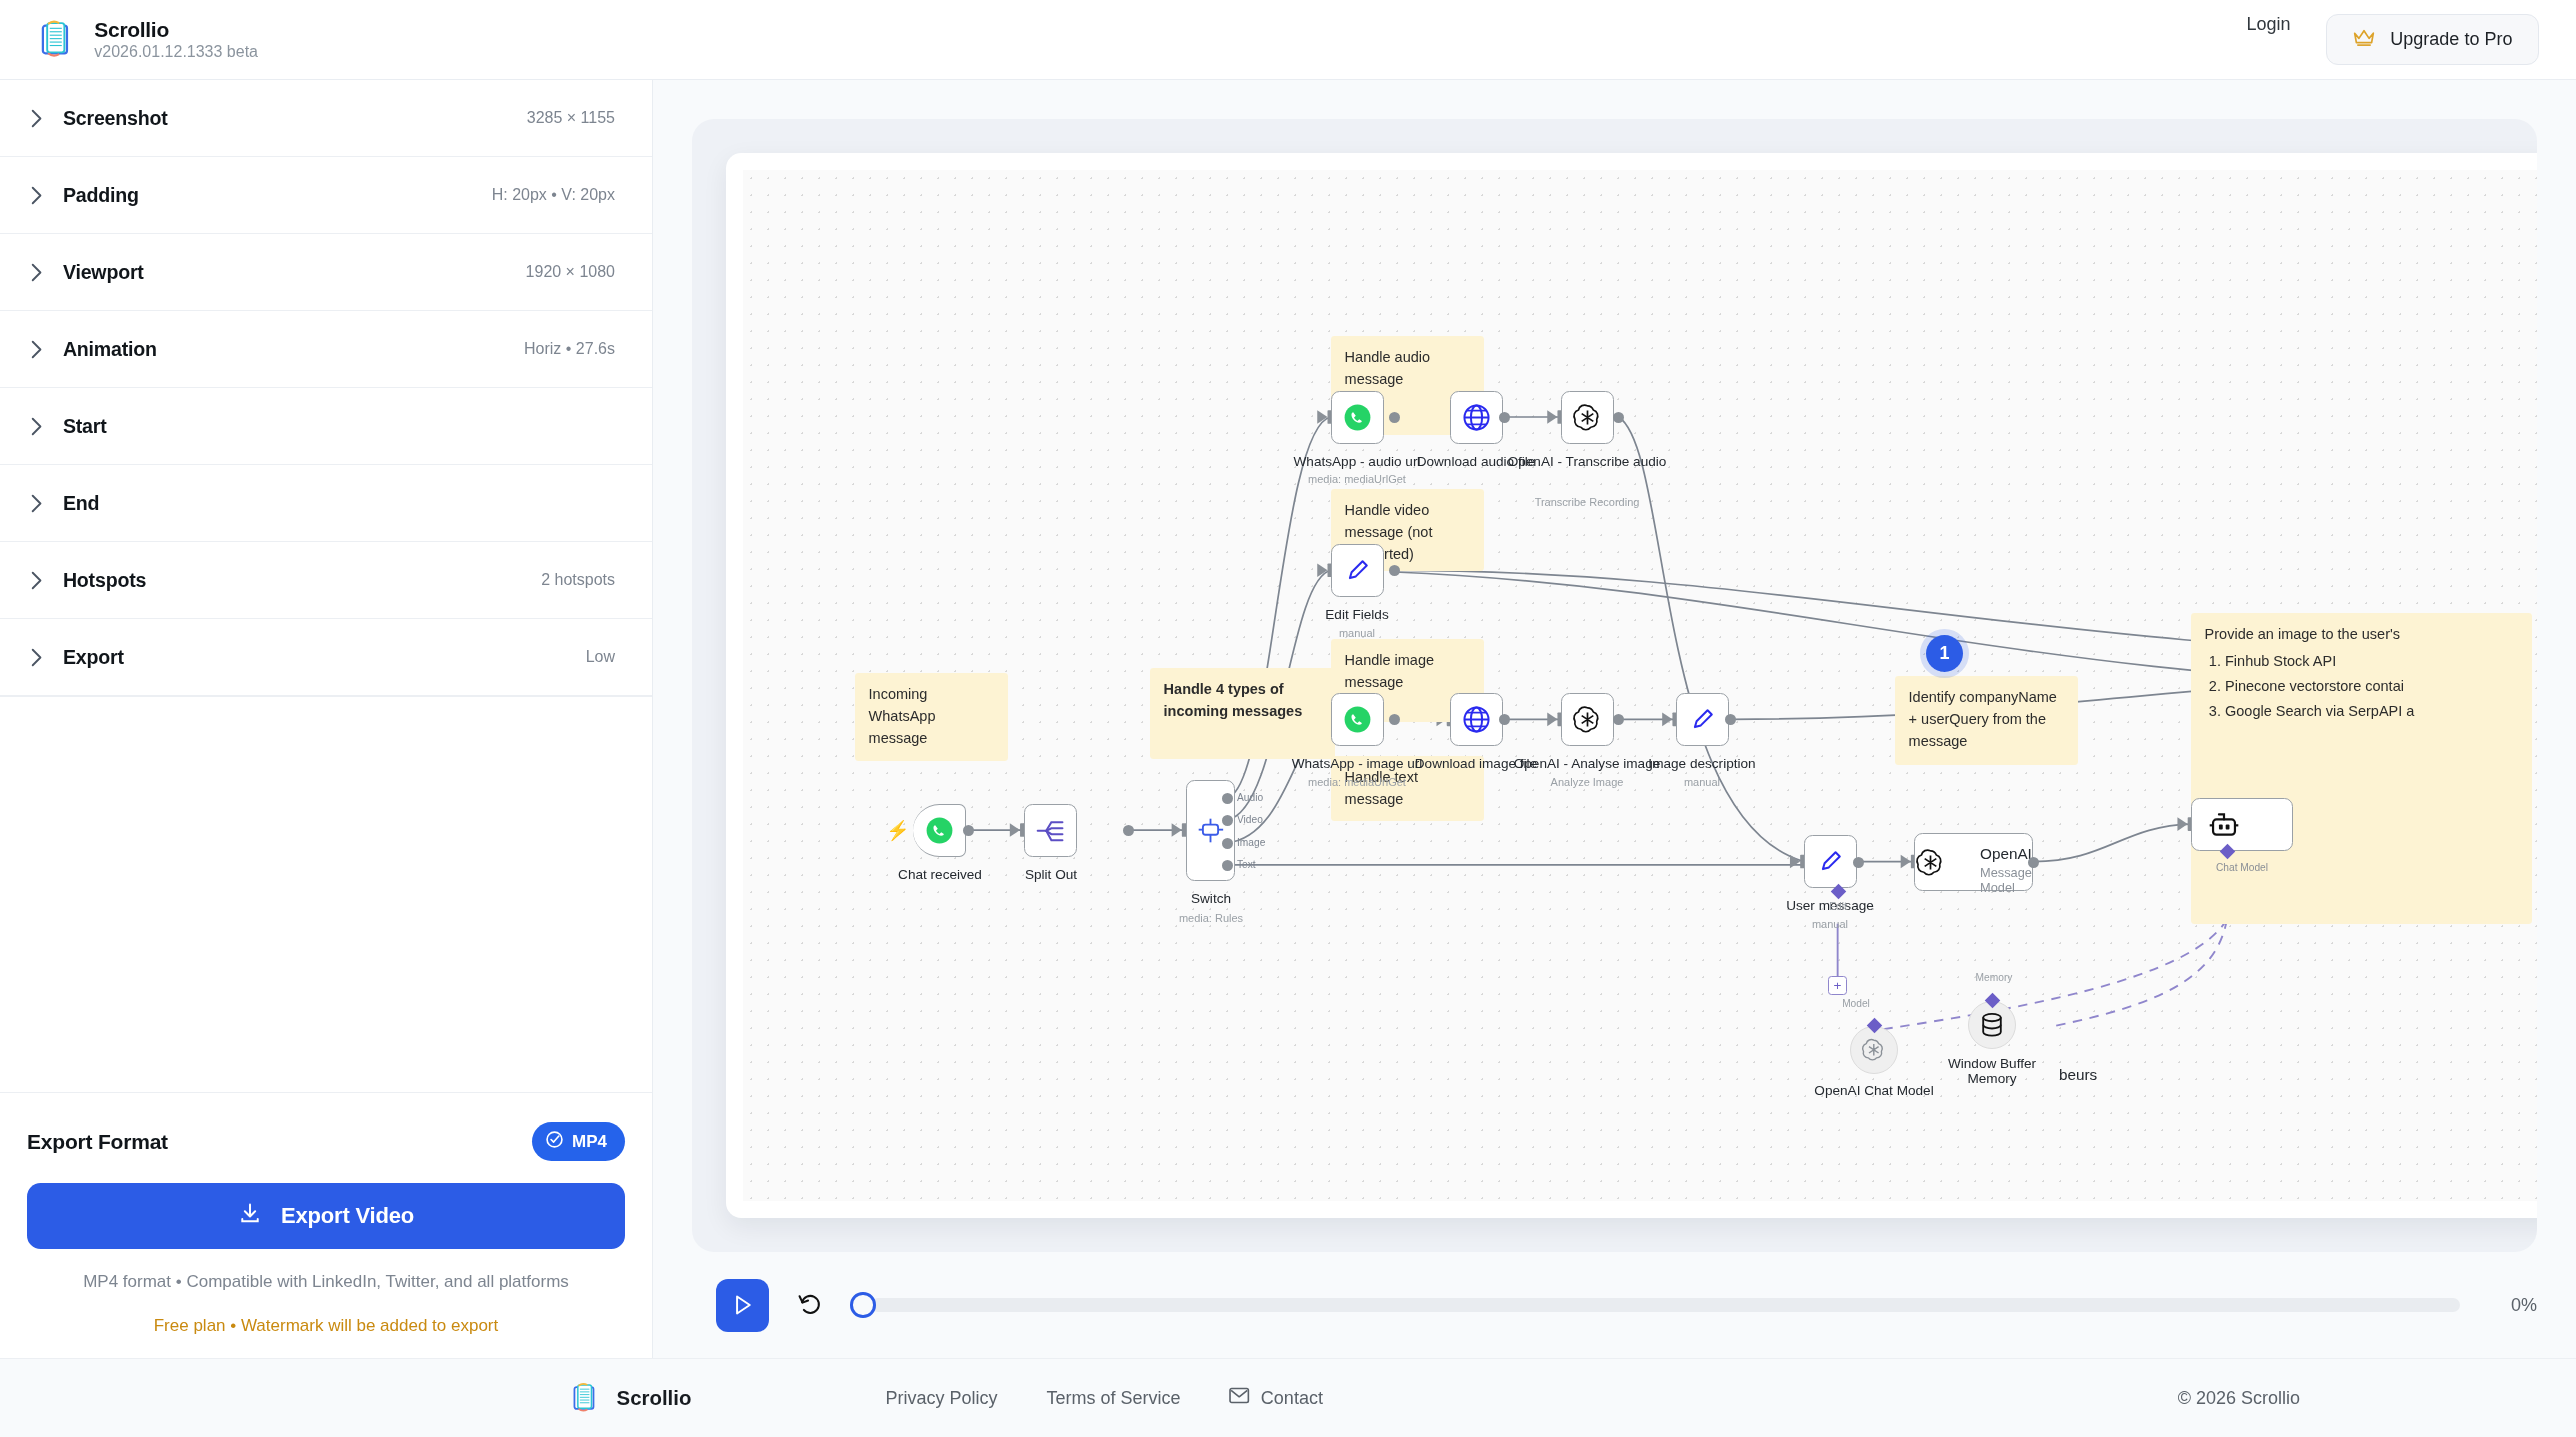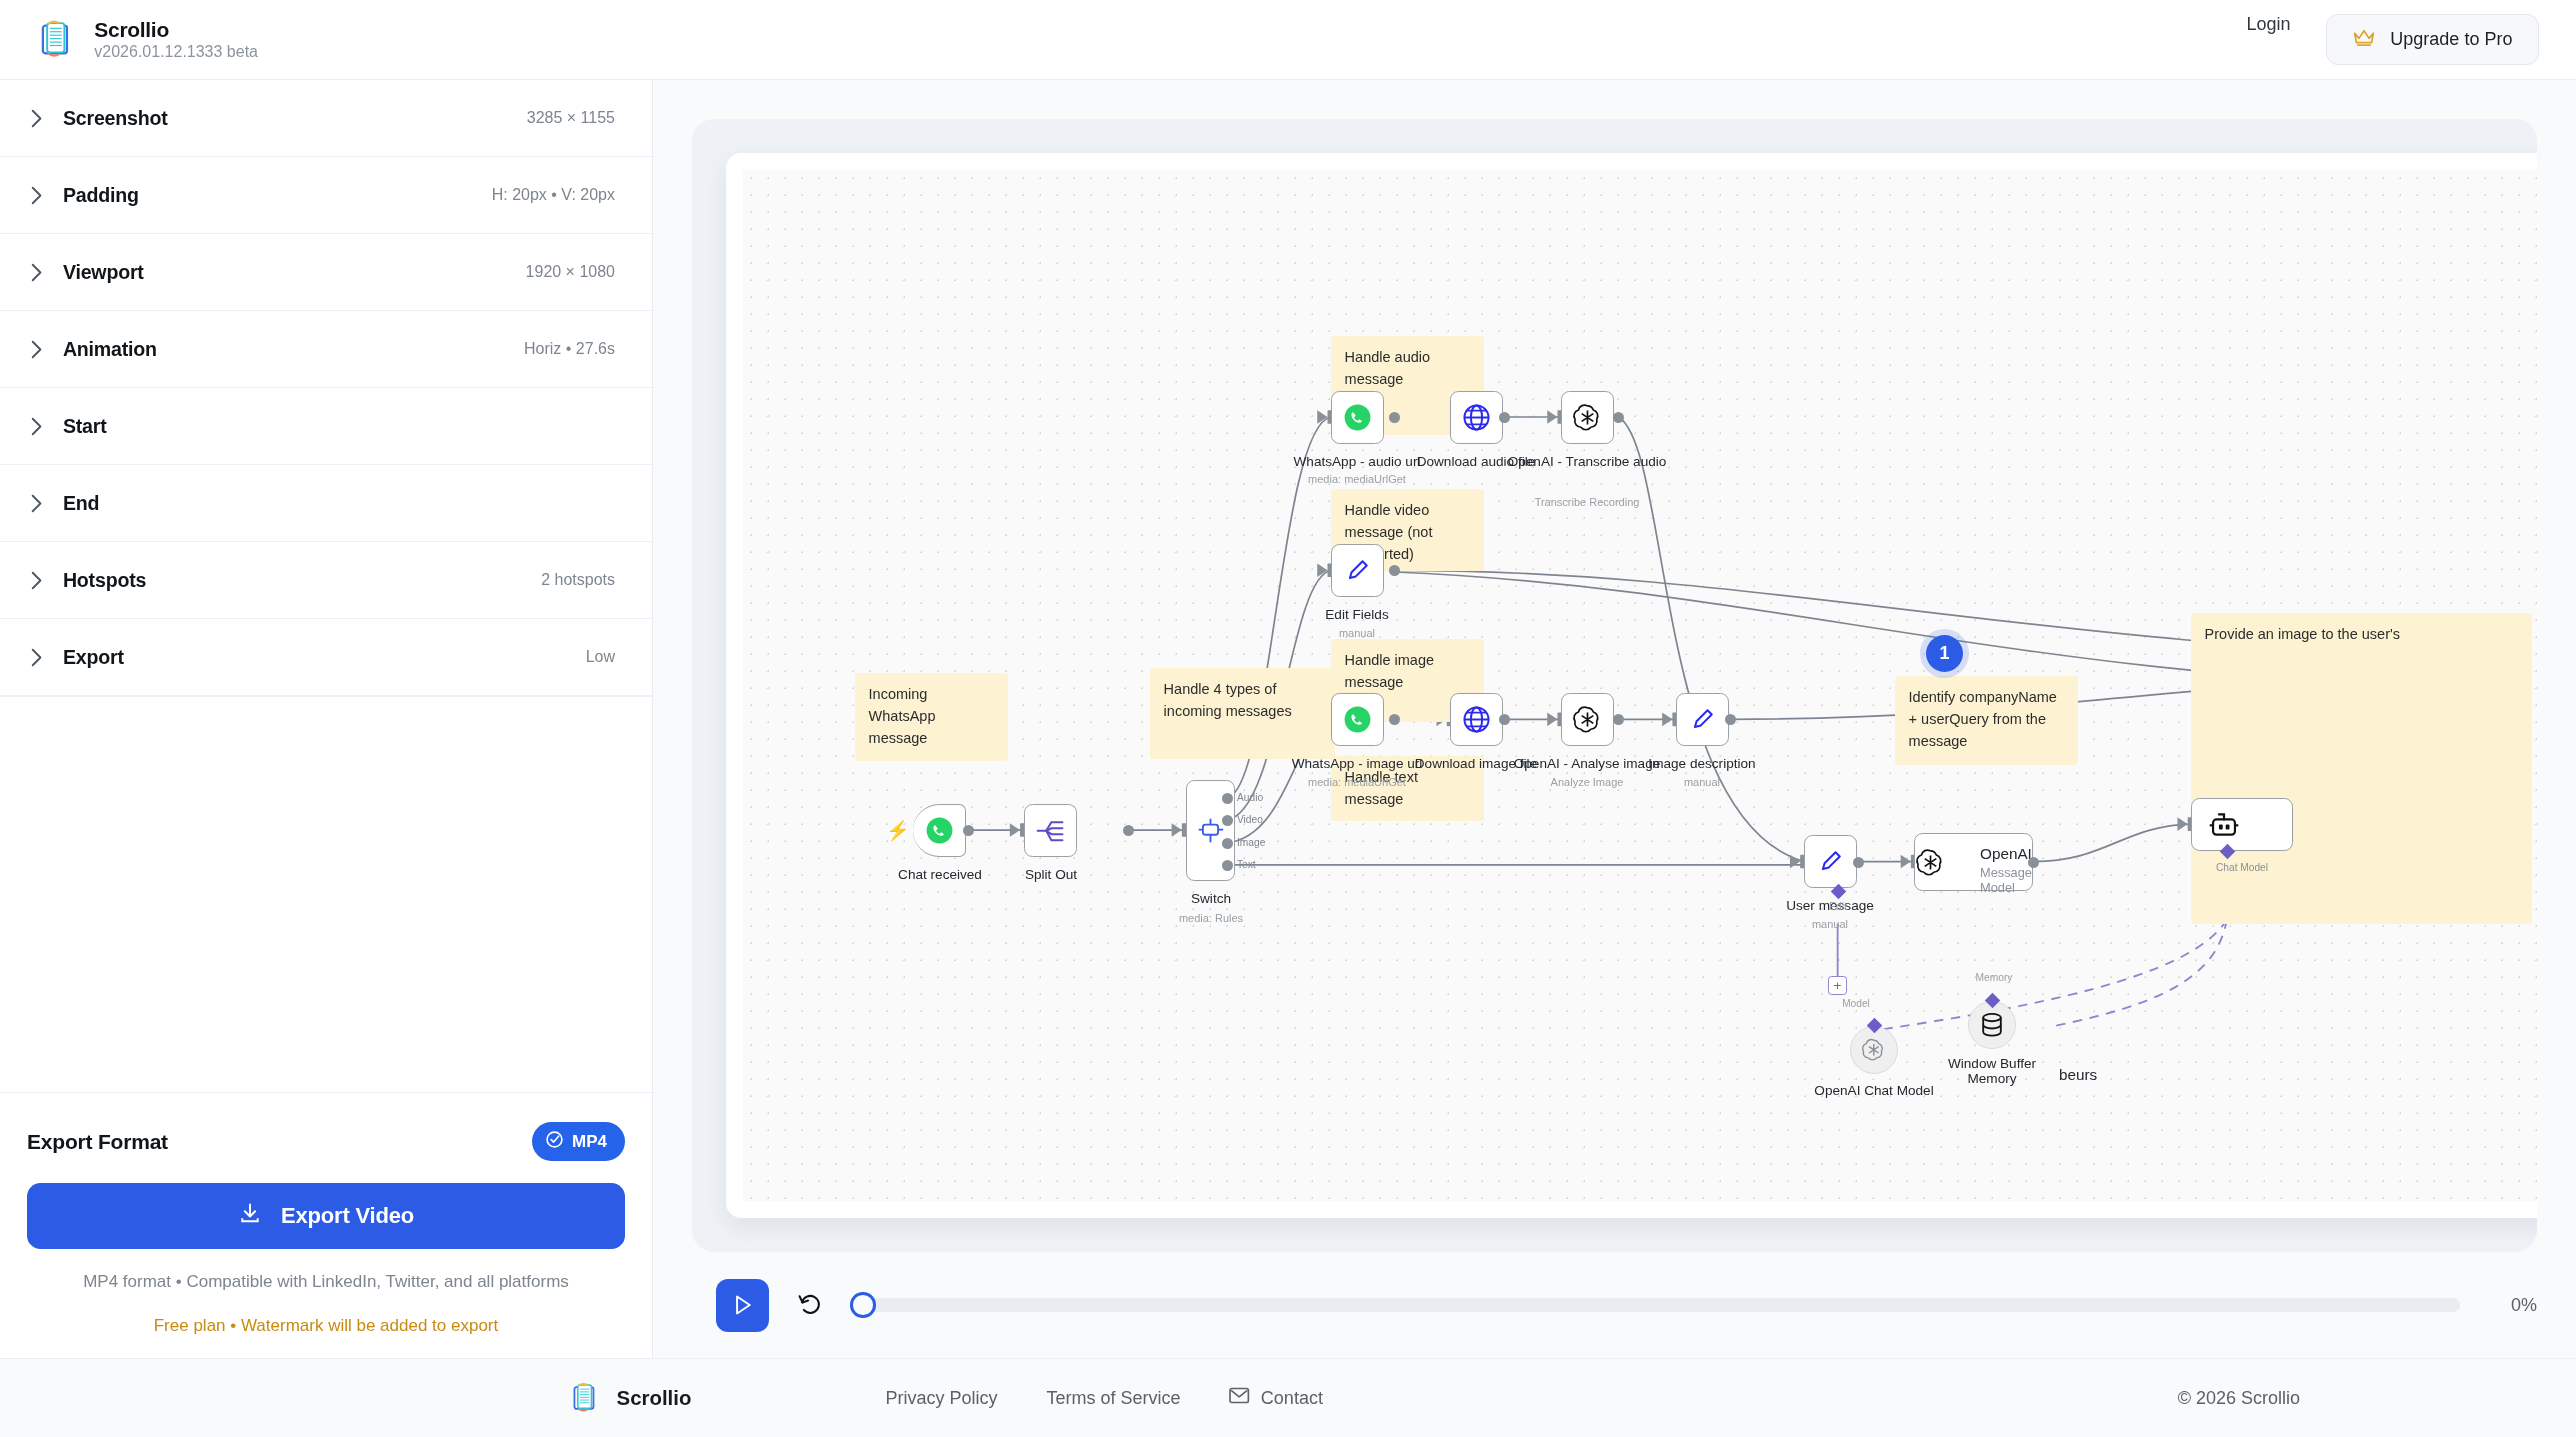--- a/index.html
+++ b/index.html
@@ -392,26 +392,31 @@
                   </g>
                   <g stroke="#8f86cc" stroke-width="2.2" fill="none">
                     <path d="M1285 885 L1285 950"></path>
                   </g>
                 </svg>
 
                 <div class="note" style="left:588px; top:166px; width:153px; height:99px;">Handle audio message</div>
                 <div class="note" style="left:588px; top:319px; width:153px; height:82px;">Handle video message (not supported)</div>
                 <div class="note" style="left:588px; top:469px; width:153px; height:83px;">Handle image message</div>
                 <div class="note" style="left:112px; top:503px; width:153px; height:88px;">Incoming WhatsApp message</div>
-                <div class="note" style="left:407px; top:498px; width:185px; height:91px;">Handle 4 types of incoming messages</div>
+                <div class="note" style="left:407px; top:498px; width:185px; height:91px;font-weight:bold;">Handle 4 types of incoming messages</div>
                 <div class="note" style="left:588px; top:586px; width:153px; height:65px;">Handle text message</div>
                 <div class="note" style="left:1152px; top:506px; width:183px; height:89px;">Identify companyName + userQuery from the message</div>
 
                 <div class="note" style="left:1448px; top:443px; width:341px; height:311px;">
                   <div>Provide an image to the user's</div>
+                  <ol>
+                    <li>Finhub Stock API</li>
+                    <li>Pinecone vectorstore contai</li>
+                    <li>Google Search via SerpAPI a</li>
+                  </ol>
                 </div>
 
                 <span class="bolt" style="left:143px; top:649px;">⚡</span>
                 <div class="node trigger" style="left:170px; top:634px;">
                   <svg width="31" height="31" viewBox="0 0 36 36">
                       <circle cx="18" cy="18" r="15" fill="#25D366"></circle>
                       <path d="M13 12 c-1 0 -2 1 -2 3 c0 4 5 9 9 9 c2 0 3 -1 3 -2 l-3 -2 l-2 2 c-2 -1 -3 -2 -4 -4 l2 -2 Z" fill="#fff"></path>
                     </svg>
                 </div>
                 <div class="port" style="left:220px; top:655px;"></div>

